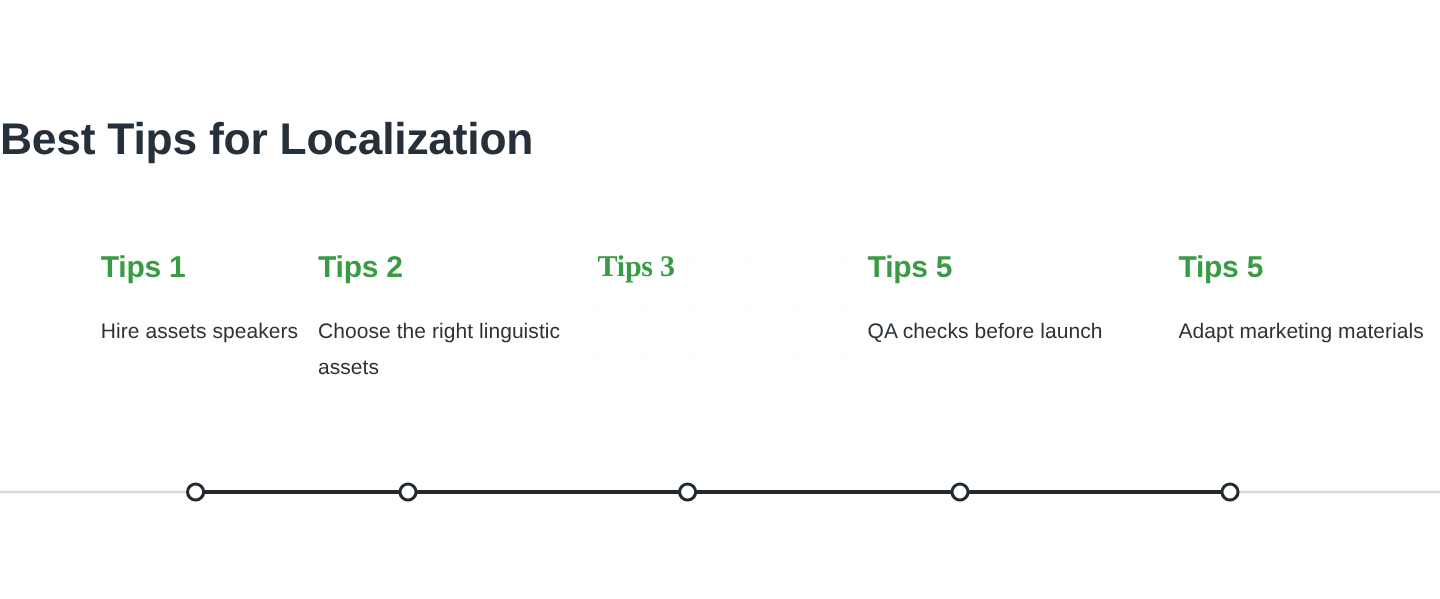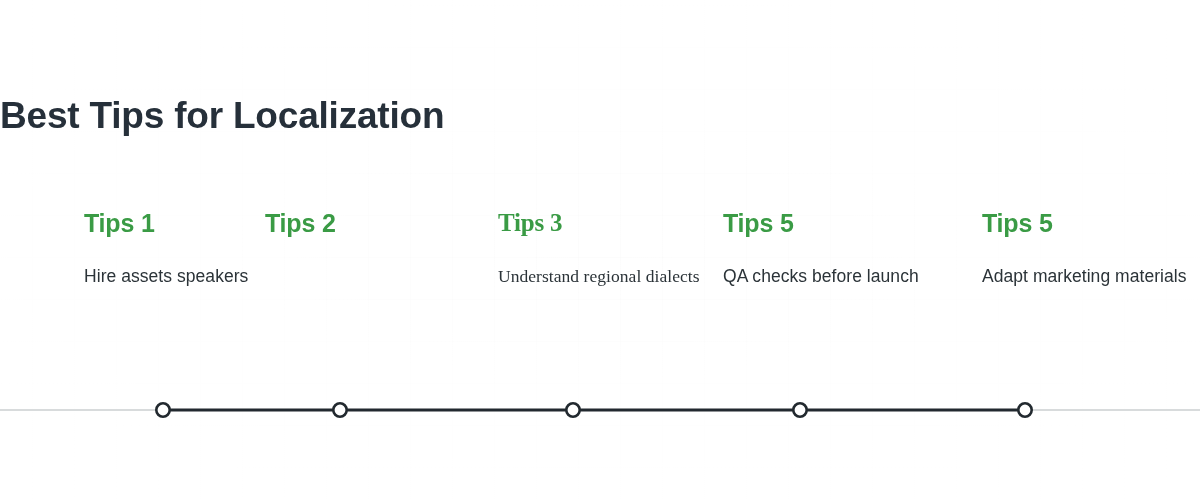--- a/index.html
+++ b/index.html
@@ -102,25 +102,25 @@
 
   <div class="tips-row">
 
     <div class="tip-col tip-col-0">
       <div class="tip-label">Tips 1</div>
       <div class="tip-desc">Hire assets speakers</div>
     </div>
 
     <div class="tip-col tip-col-1">
       <div class="tip-label">Tips 2</div>
+      <div class="tip-desc">Choose the right linguistic assets</div>
     </div>
 
     <div class="tip-col tip-col-2">
       <div class="tip-label">Tips 3</div>
-      <div class="tip-desc">Understand regional dialects</div>
     </div>
 
     <div class="tip-col tip-col-3">
       <div class="tip-label">Tips 5</div>
       <div class="tip-desc">QA checks before launch</div>
     </div>
 
     <div class="tip-col tip-col-4">
       <div class="tip-label">Tips 5</div>
       <div class="tip-desc">Adapt marketing materials</div>

